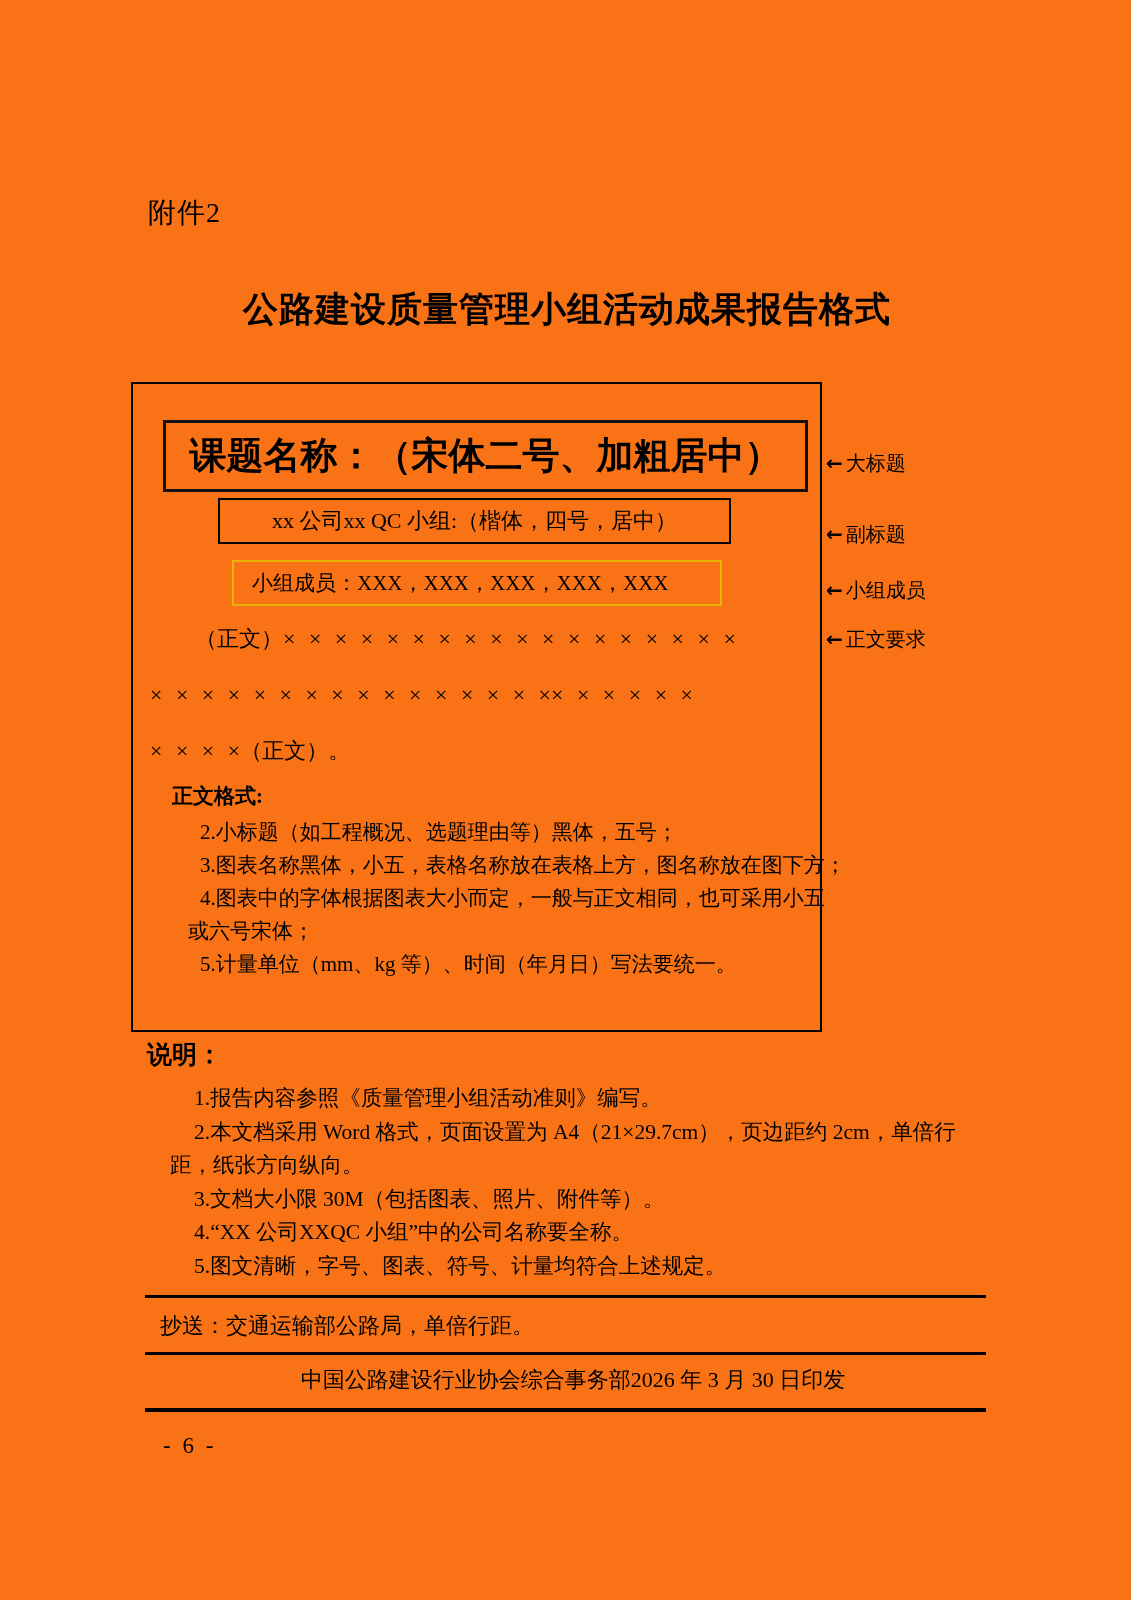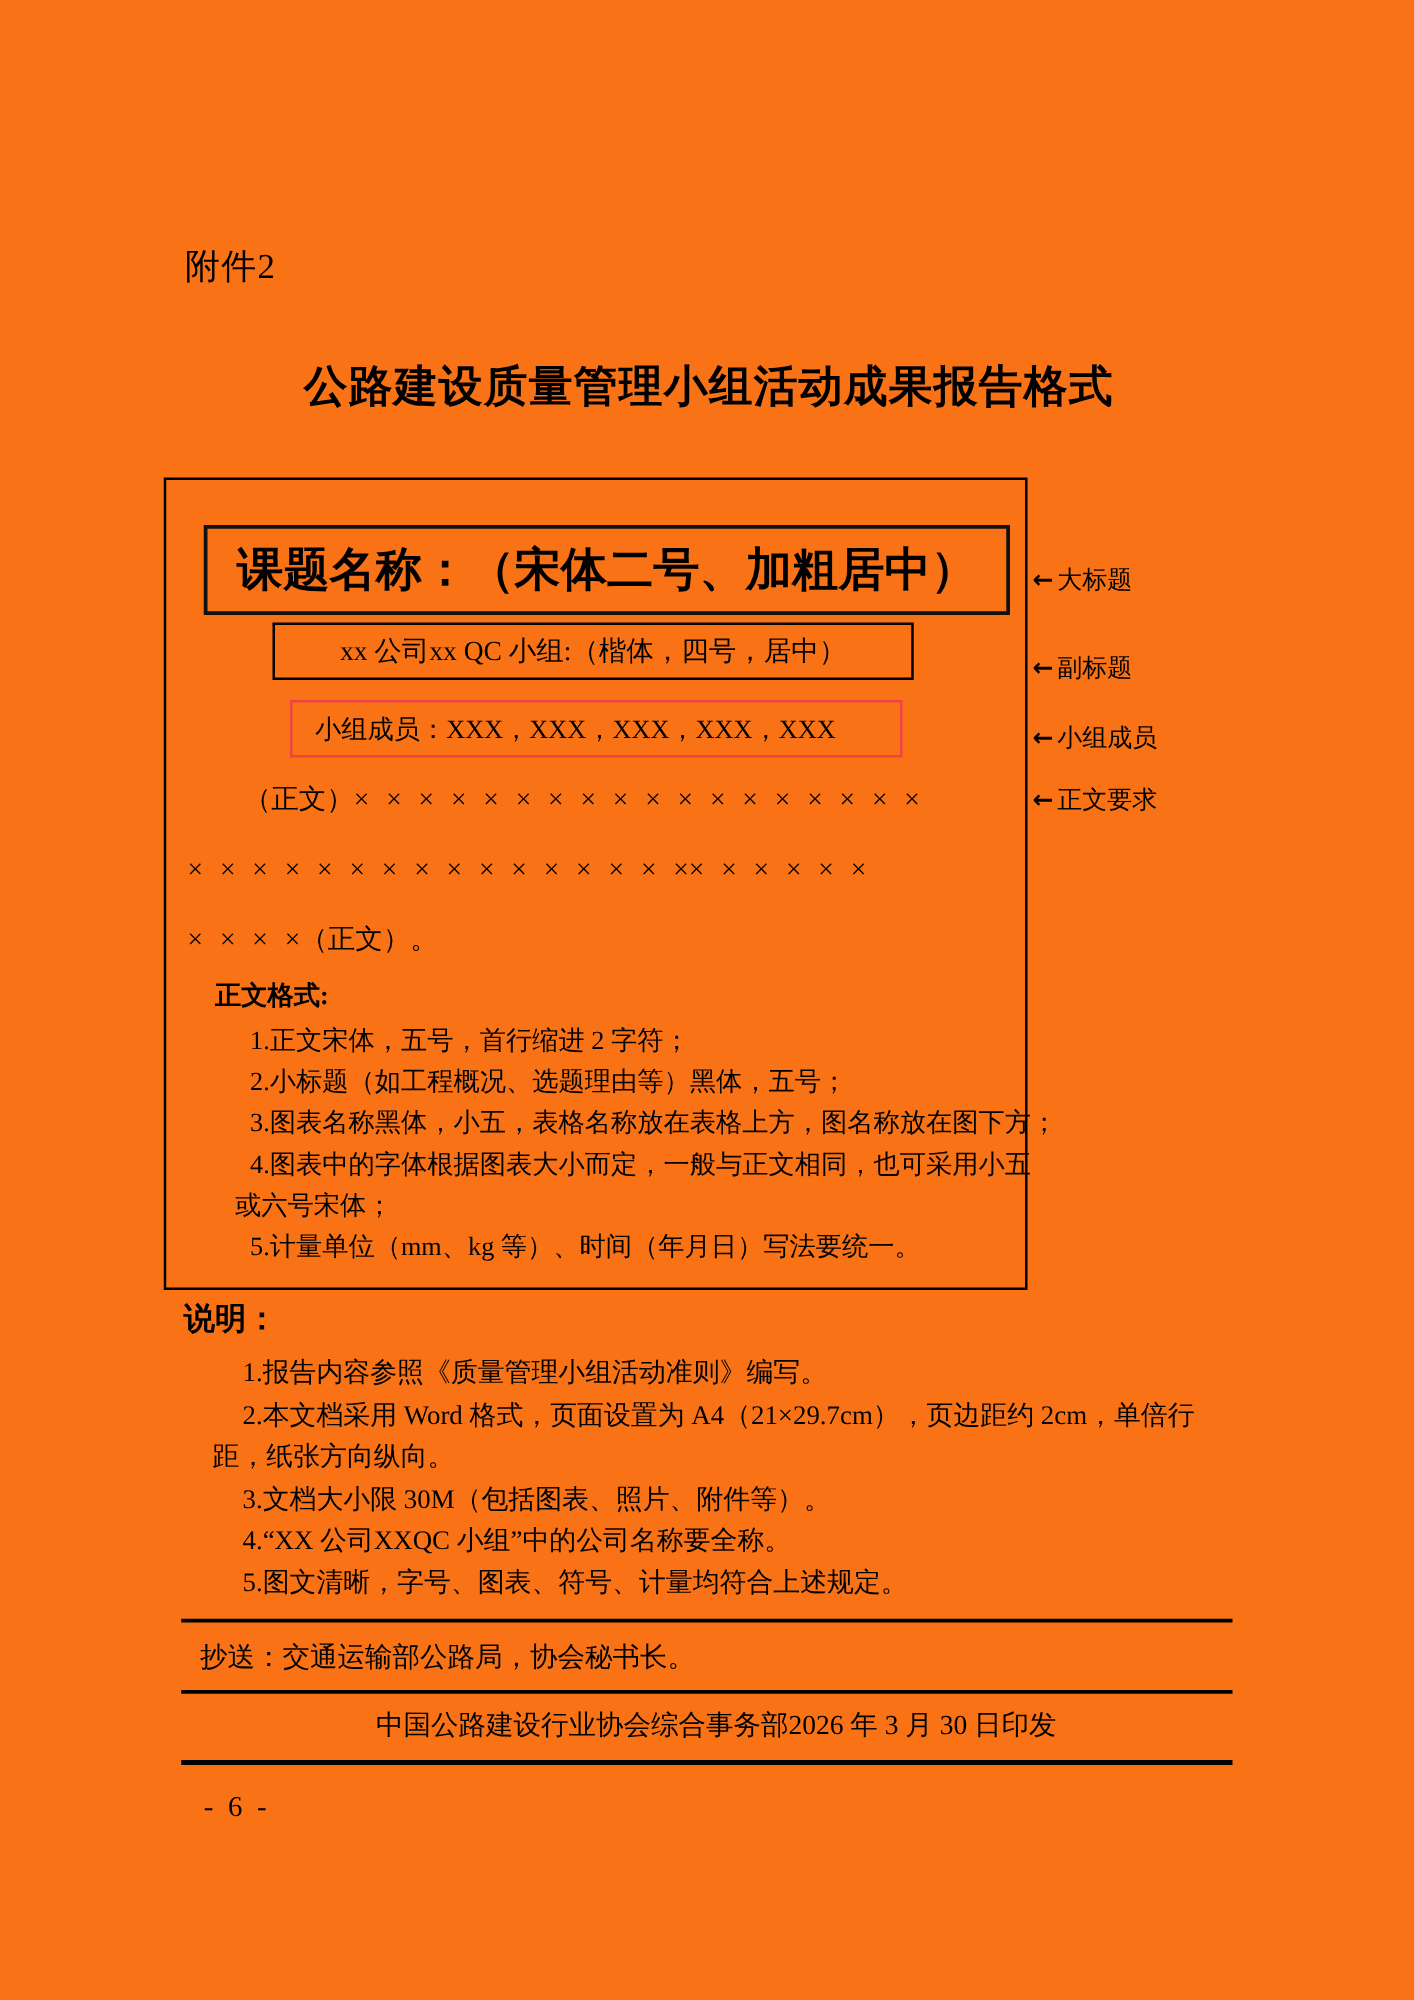--- a/index.html
+++ b/index.html
@@ -75,21 +75,21 @@
     font-size: 22px;
     white-space: nowrap;
   }
 
   .members-box {
     position: absolute;
     left: 99px;
     top: 176px;
     width: 468px;
     height: 42px;
-    border: 2px solid #ef4444;
+    border: 2px solid #eab308;
     display: flex;
     align-items: center;
     padding-left: 18px;
     font-size: 21px;
     white-space: nowrap;
   }
 
   .body-line {
     position: absolute;
     font-size: 22px;
@@ -229,21 +229,20 @@
       <span>小组成员：XXX，XXX，XXX，XXX，XXX</span>
     </div>
 
     <div class="body-line l1">（正文）× × × × × × × × × × × × × × × × × ×</div>
     <div class="body-line l2">× × × × × × × × × × × × × × × ×× × × × × ×</div>
     <div class="body-line l3">× × × ×（正文）。</div>
 
     <div class="format-heading">正文格式:</div>
 
     <div class="format-list">
-      <div class="fmt-item">1.正文宋体，五号，首行缩进 2 字符；</div>
       <div class="fmt-item">2.小标题（如工程概况、选题理由等）黑体，五号；</div>
       <div class="fmt-item">3.图表名称黑体，小五，表格名称放在表格上方，图名称放在图下方；</div>
       <div class="fmt-item wraps">4.图表中的字体根据图表大小而定，一般与正文相同，也可采用小五或六号宋体；</div>
       <div class="fmt-item">5.计量单位（mm、kg 等）、时间（年月日）写法要统一。</div>
     </div>
 
   </div>
 
   <div class="annotation a1">
     <span class="arrow">←</span><span>大标题</span>
@@ -263,21 +262,21 @@
   <div class="notes-list">
     <div class="note-item">1.报告内容参照《质量管理小组活动准则》编写。</div>
     <div class="note-item wraps">2.本文档采用 Word 格式，页面设置为 A4（21×29.7cm），页边距约 2cm，单倍行距，纸张方向纵向。</div>
     <div class="note-item">3.文档大小限 30M（包括图表、照片、附件等）。</div>
     <div class="note-item">4.“XX 公司XXQC 小组”中的公司名称要全称。</div>
     <div class="note-item">5.图文清晰，字号、图表、符号、计量均符合上述规定。</div>
   </div>
 
   <div class="rule r1"></div>
 
-  <div class="cc-line">抄送：交通运输部公路局，协会秘书长。</div>
+  <div class="cc-line">抄送：交通运输部公路局，单倍行距。</div>
 
   <div class="rule r2"></div>
 
   <div class="issuer-row">
     <span>中国公路建设行业协会综合事务部</span>
     <span>2026 年 3 月 30 日印发</span>
   </div>
 
   <div class="rule r3"></div>
 

